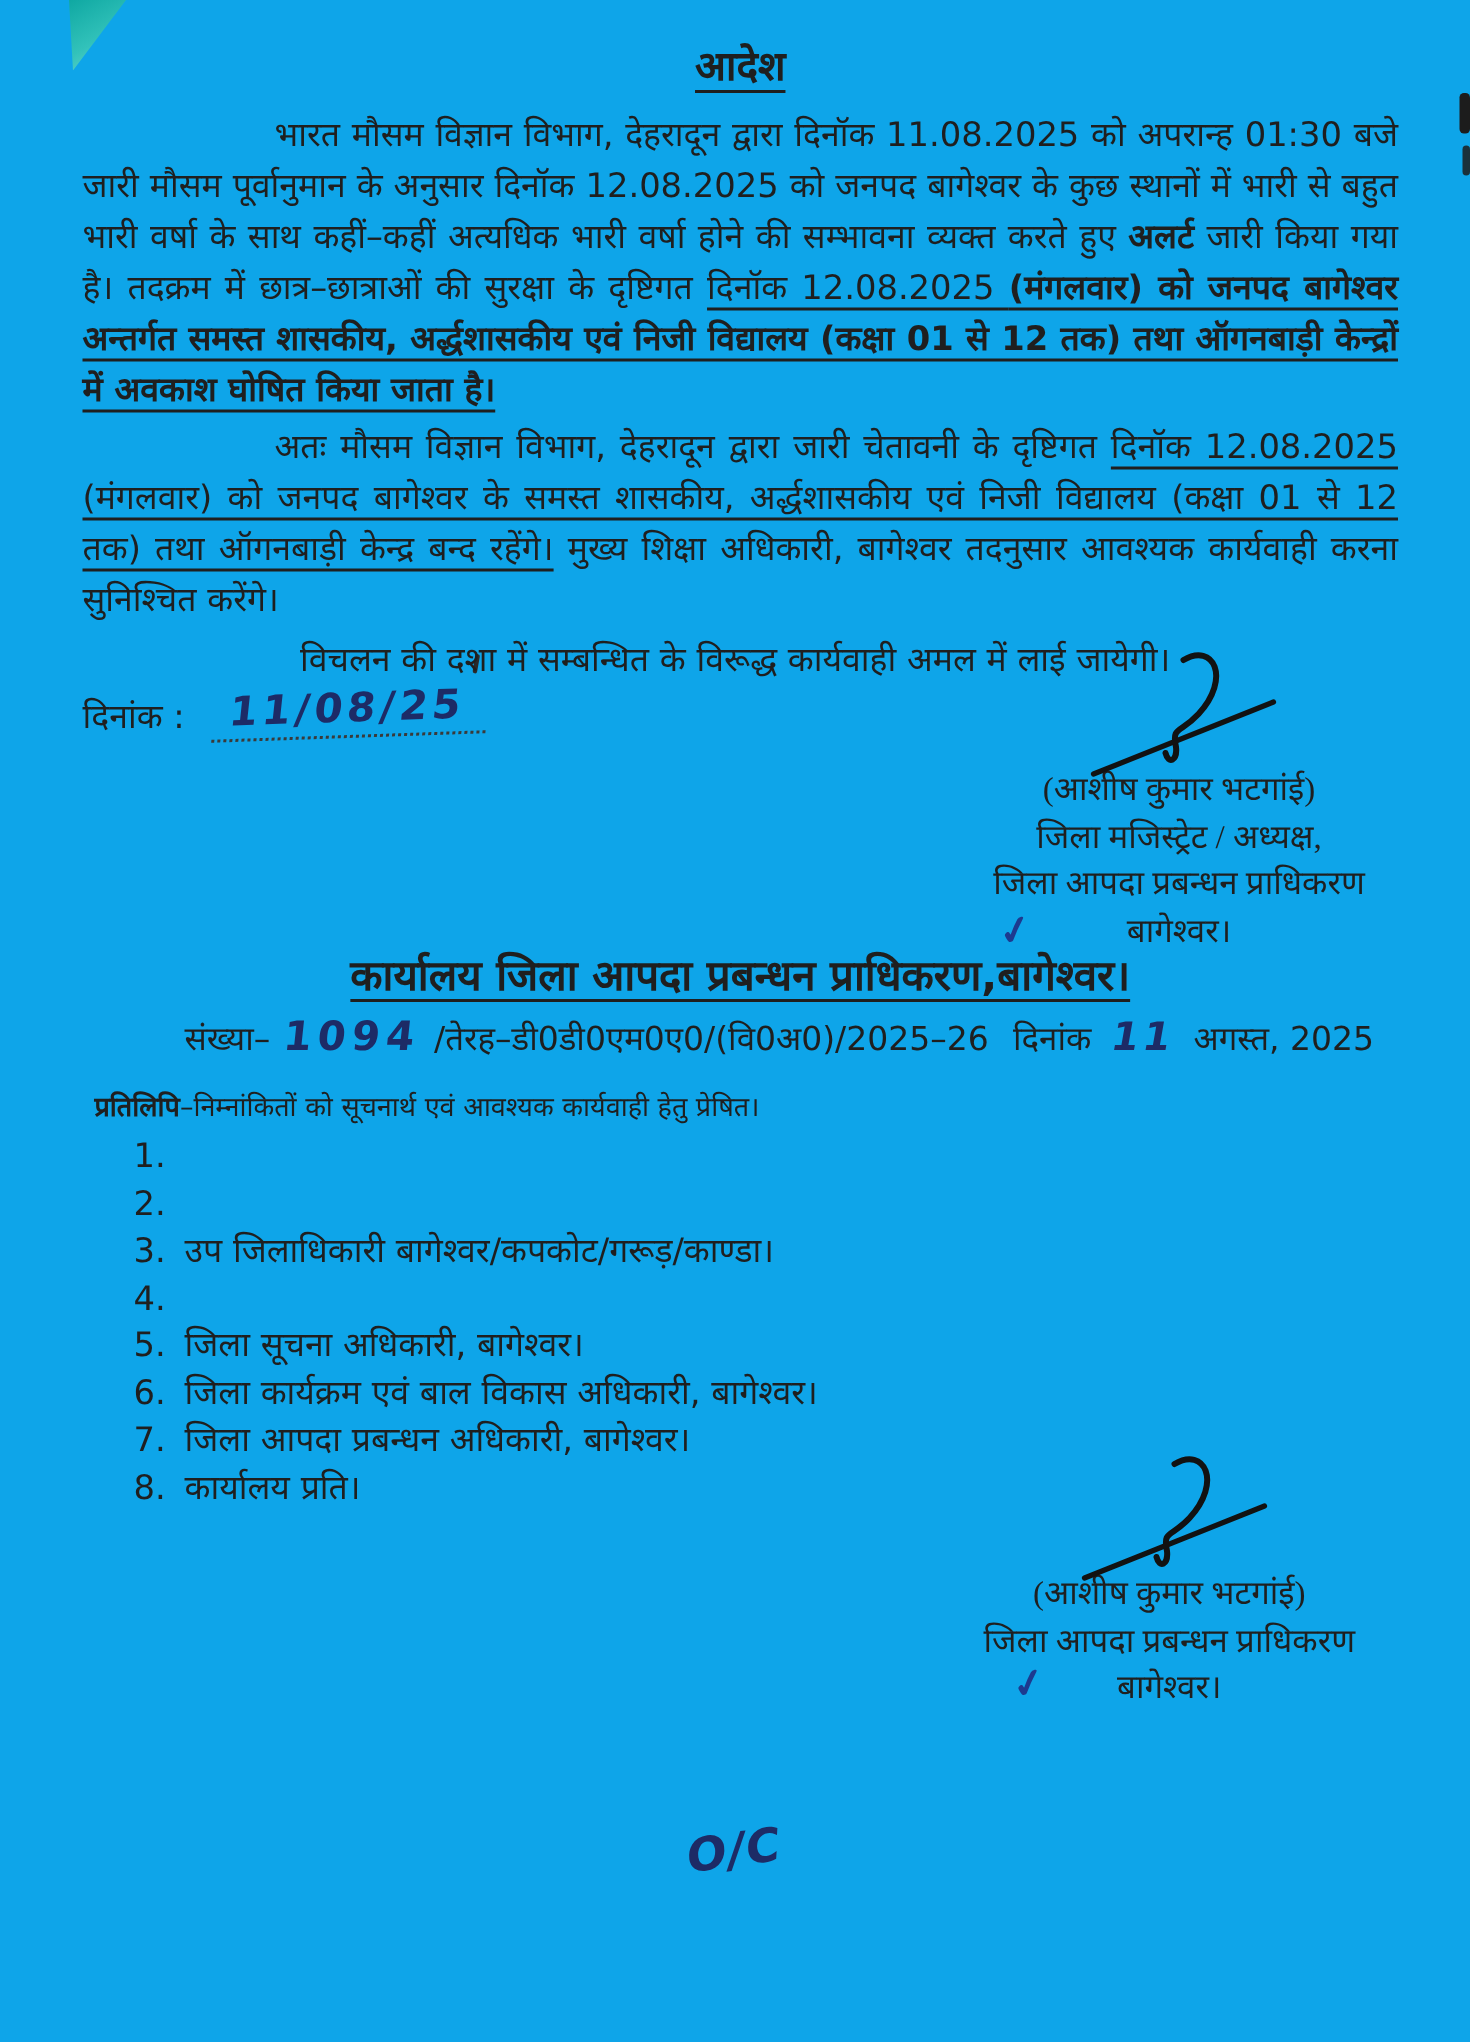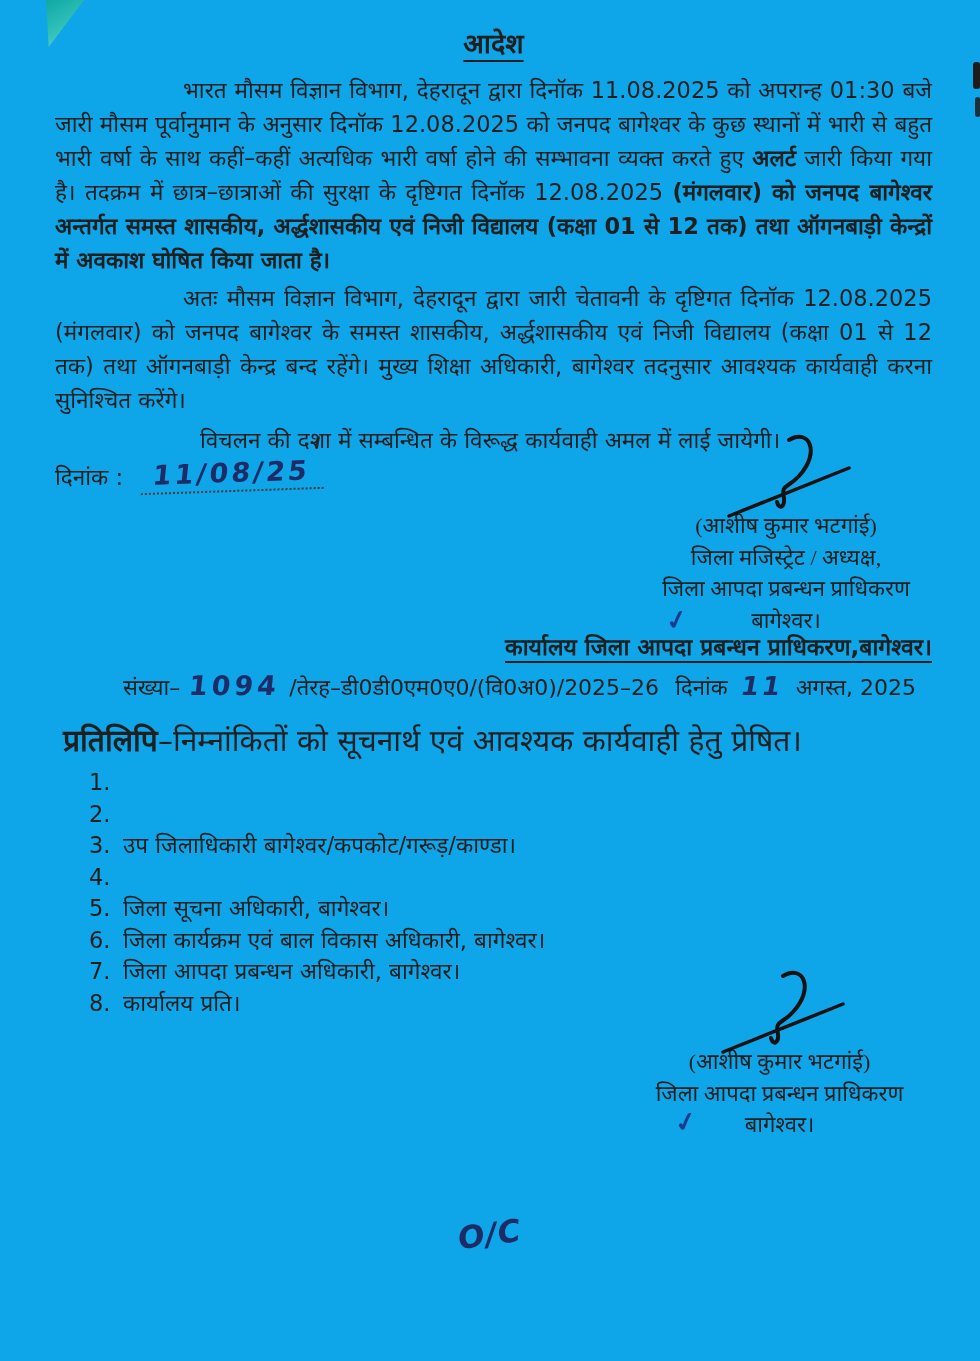--- a/index.html
+++ b/index.html
@@ -23,21 +23,21 @@
     text-underline-offset:7px;
     text-decoration-thickness:2px;
     margin-bottom:12px;
   }
   .para {
     font-size:22.5px; line-height:34px;
     text-align:justify;
   }
   .indent { text-indent:128px; }
   .b { font-weight:700; }
-  .u { text-underline-offset:6px; text-decoration-thickness:1.5px; }
+  .u { text-decoration:underline; text-underline-offset:6px; text-decoration-thickness:1.5px; }
   .para3 { margin-top:6px; text-indent:145px; text-align:left; }
   .date-row {
     font-size:22.5px;
     display:flex; align-items:flex-end; gap:20px;
   }
   .hand {
     color:#1d2b66;
     font-weight:700;
   }
   .hand-date {
@@ -60,22 +60,22 @@
   .check {
     position:absolute;
     color:#1d3a8f;
     font-size:26px; font-weight:700;
     transform:rotate(-12deg);
   }
   .sig-top .check { left:36px; bottom:0px; }
   .sig-bottom .check { left:68px; bottom:2px; }
   .office-heading {
     margin-top:138px;
-    text-align:right;
-    font-size:23px; font-weight:700;
+    text-align:center;
+    font-size:28px; font-weight:700;
     text-decoration:underline;
     text-underline-offset:6px;
   }
   .ref-row {
     margin-top:8px;
     display:flex; justify-content:space-between; align-items:baseline;
     font-size:22px;
     padding-left:68px; padding-right:16px;
   }
   .hand-num {
@@ -85,21 +85,21 @@
     margin:0 2px;
   }
   .hand-day {
     display:inline-block;
     font-size:26px; letter-spacing:3px;
     transform:skew(-10deg);
     margin:0 6px;
   }
   .copy-row {
     margin-top:18px; margin-left:8px;
-    font-size:30px;
+    font-size:18px;
   }
   .copy-list {
     margin-top:7px; margin-left:34px;
     list-style:none;
     font-size:22.5px; line-height:31.5px;
   }
   .copy-list li { display:flex; }
   .li-num { width:34px; flex:0 0 34px; }
   .oc-mark {
     position:absolute; left:458px; top:1216px;

